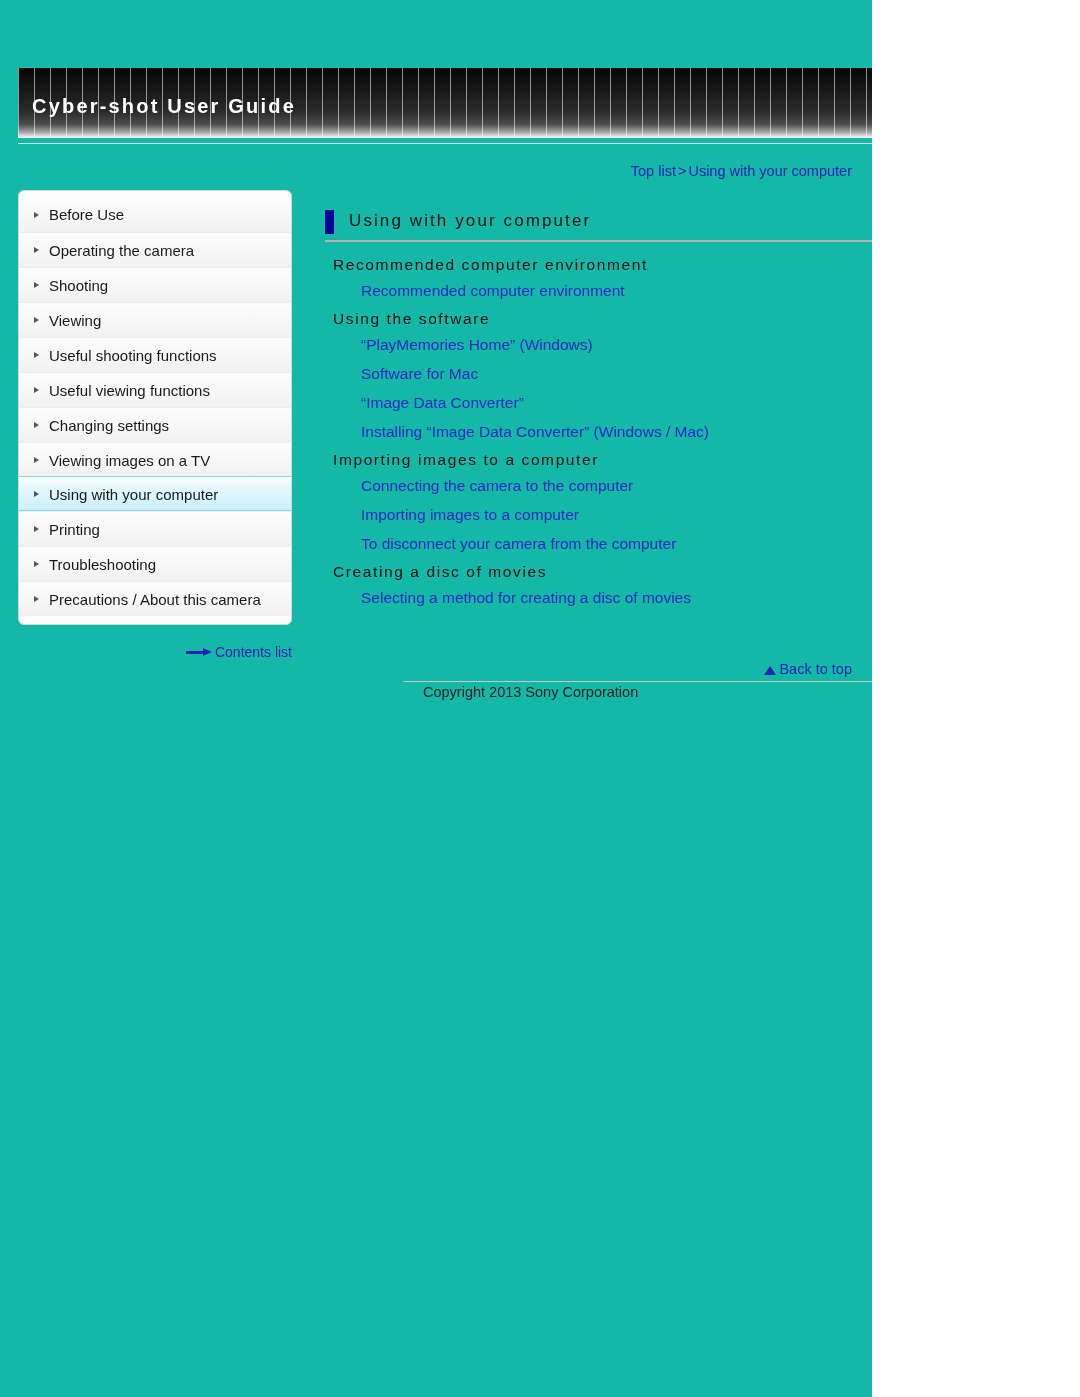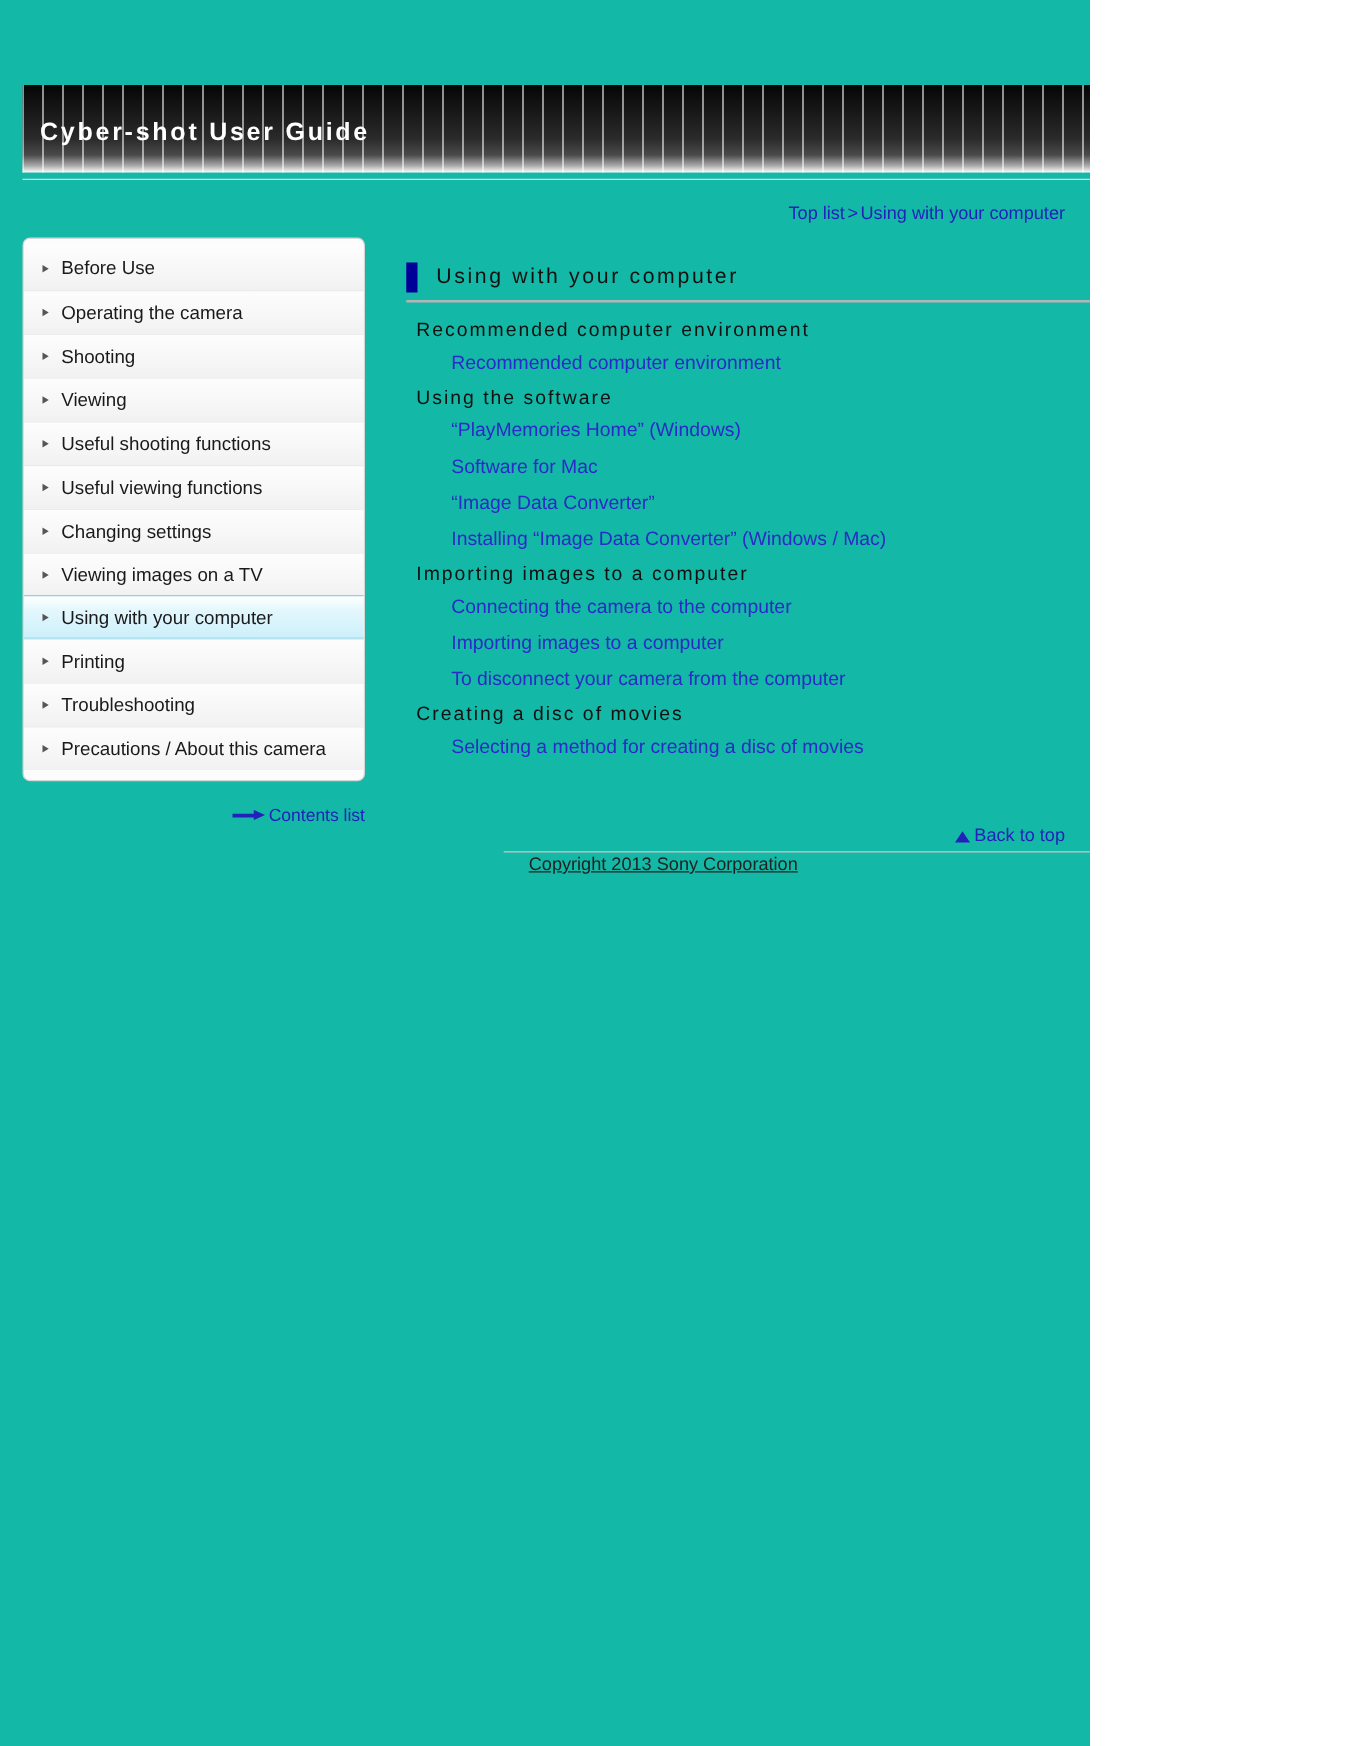--- a/index.html
+++ b/index.html
@@ -246,21 +246,20 @@
     height: 1px;
     background: #c8c8c8;
   }
   .copyright {
     position: absolute;
     left: 423px;
     top: 684px;
     font-size: 14.5px;
     color: #222;
     white-space: nowrap;
-    text-decoration: underline;
   }
   .page-number {
     position: absolute;
     left: 0;
     top: 1330px;
     width: 1080px;
     text-align: center;
     font-size: 13px;
     color: #333;
   }

